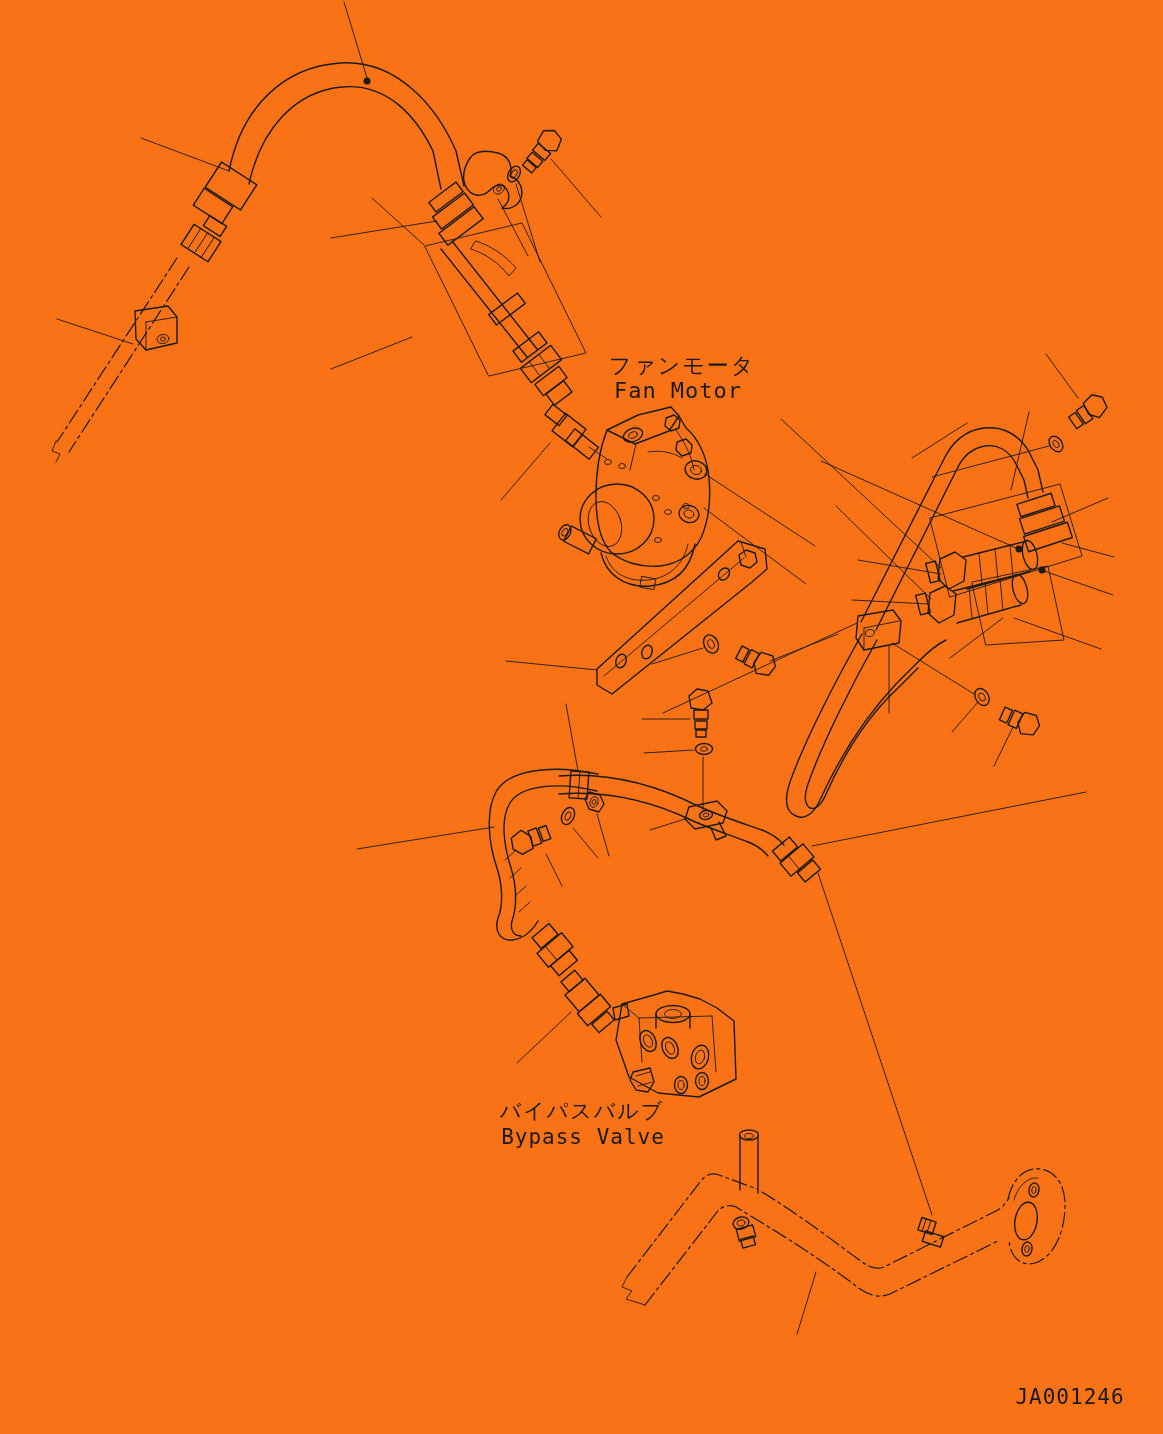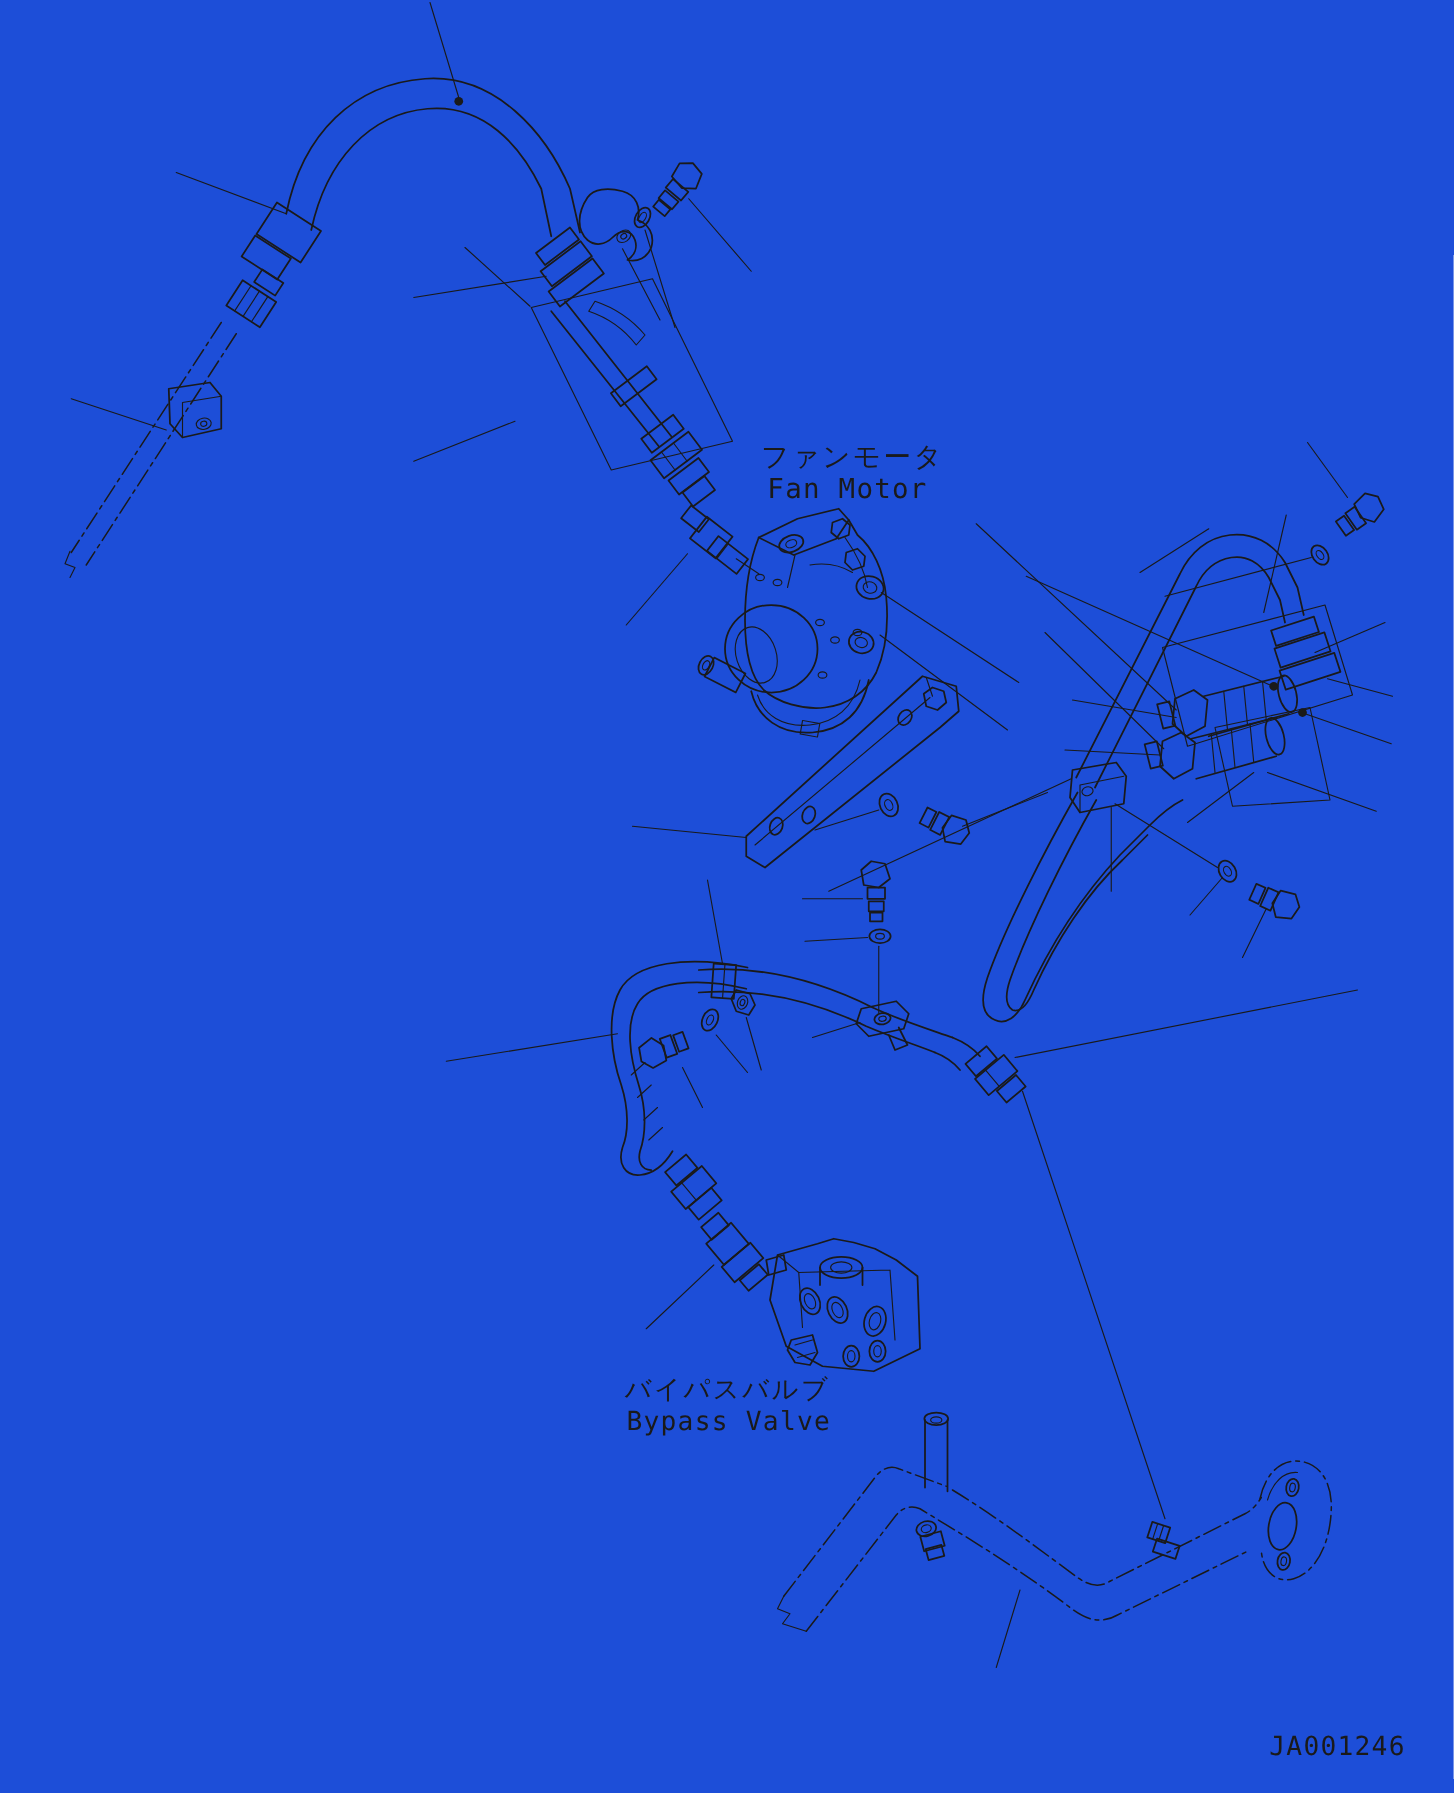--- a/index.html
+++ b/index.html
@@ -1,16 +1,16 @@
 <!DOCTYPE html>
 <html><head>
 <meta charset="utf-8">
 <style>
   html,body{margin:0;padding:0;background:#ffffff;}
-  .canvas{position:relative;width:1163px;height:1434px;background:#1d4ed8;overflow:hidden;
+  .canvas{position:relative;width:1163px;height:1434px;background:#f97316;overflow:hidden;
           font-family:"DejaVu Sans Mono","Liberation Mono",monospace;}
   svg{position:absolute;left:0;top:0;}
   .s{fill:none;stroke:#1a1a1a;stroke-width:1.4;stroke-linecap:round;stroke-linejoin:round;}
   .t{stroke-width:0.9;}
   .dd{stroke-dasharray:15 4 3 4;stroke-width:1.2;}
   .f{fill:#1a1a1a;stroke:none;}
   text{fill:#1a1a1a;font-family:"DejaVu Sans Mono","Liberation Mono",monospace;letter-spacing:1px;}
   .jp{font-family:"DejaVu Sans","Liberation Sans",sans-serif;letter-spacing:2px;}
 </style>
 </head>

